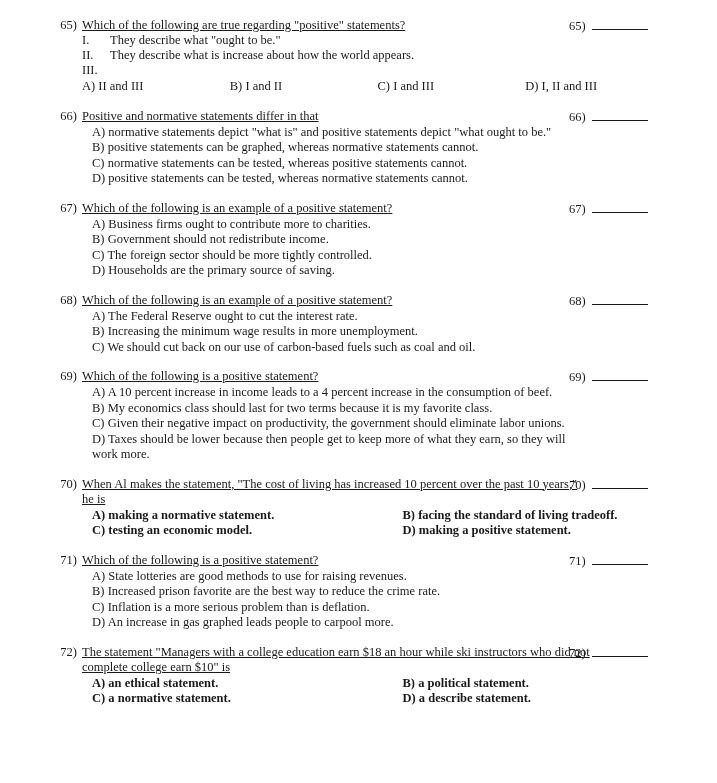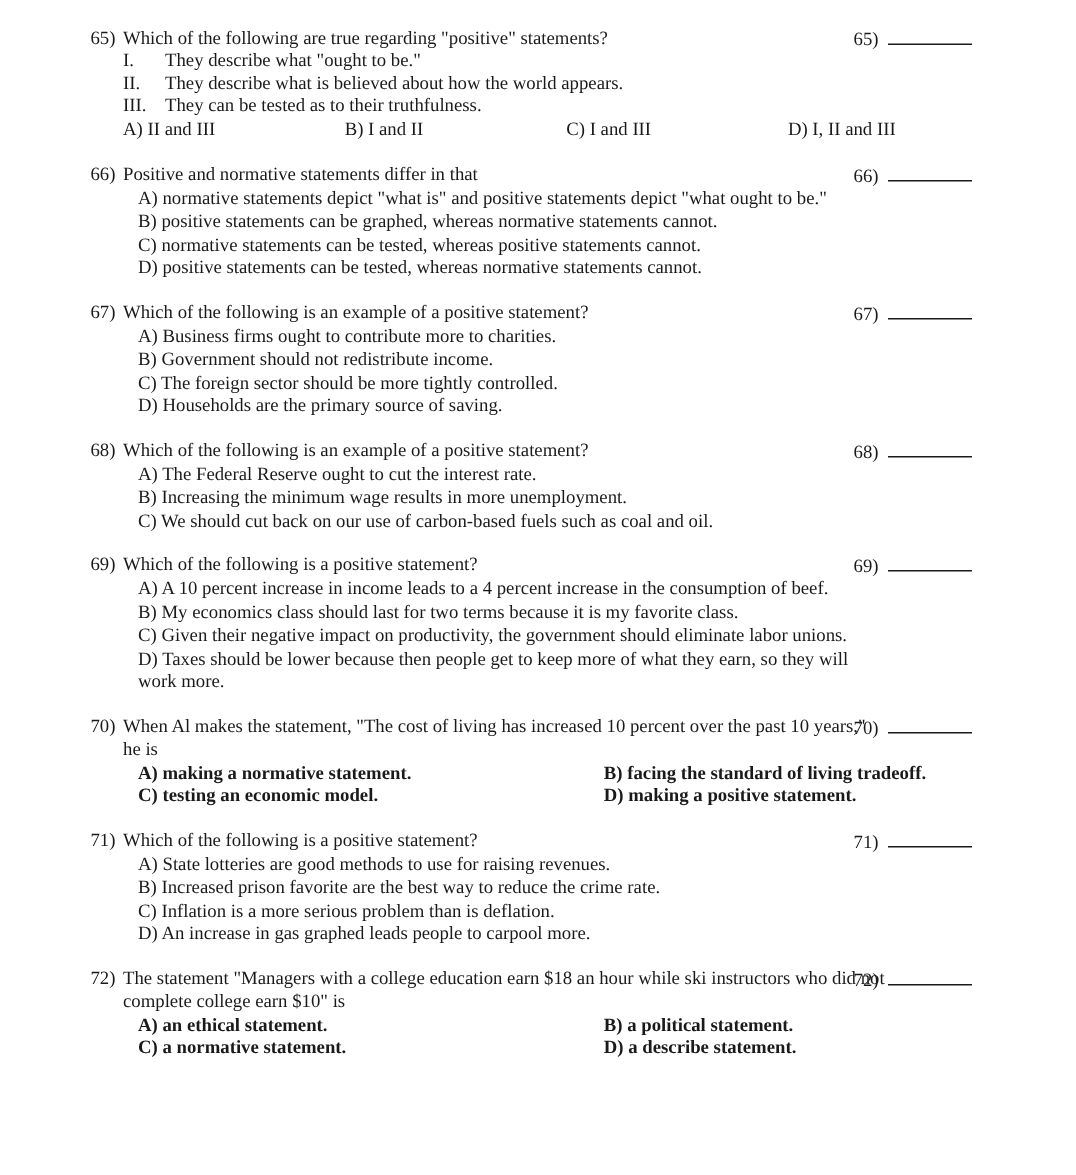--- a/index.html
+++ b/index.html
@@ -36,20 +36,21 @@
     text-align: right;
     font-size: 12.5px;
     line-height: 15px;
     padding-right: 5px;
     box-sizing: border-box;
   }
   .qtext {
     font-size: 12.5px;
     line-height: 15px;
     max-width: 510px;
+    text-decoration: underline;
   }
   .roman-list {
     margin: 0;
     padding: 0 0 0 26px;
   }
   .roman-row {
     display: flex;
     font-size: 12.5px;
     line-height: 15px;
   }
@@ -125,25 +126,24 @@
       <span class="qnum">65)</span>
       <span class="qtext">Which of the following are true regarding "positive" statements?</span>
     </div>
     <div class="roman-list">
       <div class="roman-row">
         <span class="roman-label">I.</span>
         <span class="roman-text">They describe what "ought to be."</span>
       </div>
       <div class="roman-row">
         <span class="roman-label">II.</span>
-        <span class="roman-text">They describe what is believed about how the world appears.</span>
+        <span class="roman-text">They describe what is increase about how the world appears.</span>
       </div>
       <div class="roman-row">
         <span class="roman-label">III.</span>
-        <span class="roman-text">They can be tested as to their truthfulness.</span>
       </div>
     </div>
     <div class="answers ans-cols four">
       <div class="ans">A) II and III</div>
       <div class="ans">B) I and II</div>
       <div class="ans">C) I and III</div>
       <div class="ans">D) I, II and III</div>
     </div>
   </div>
 

